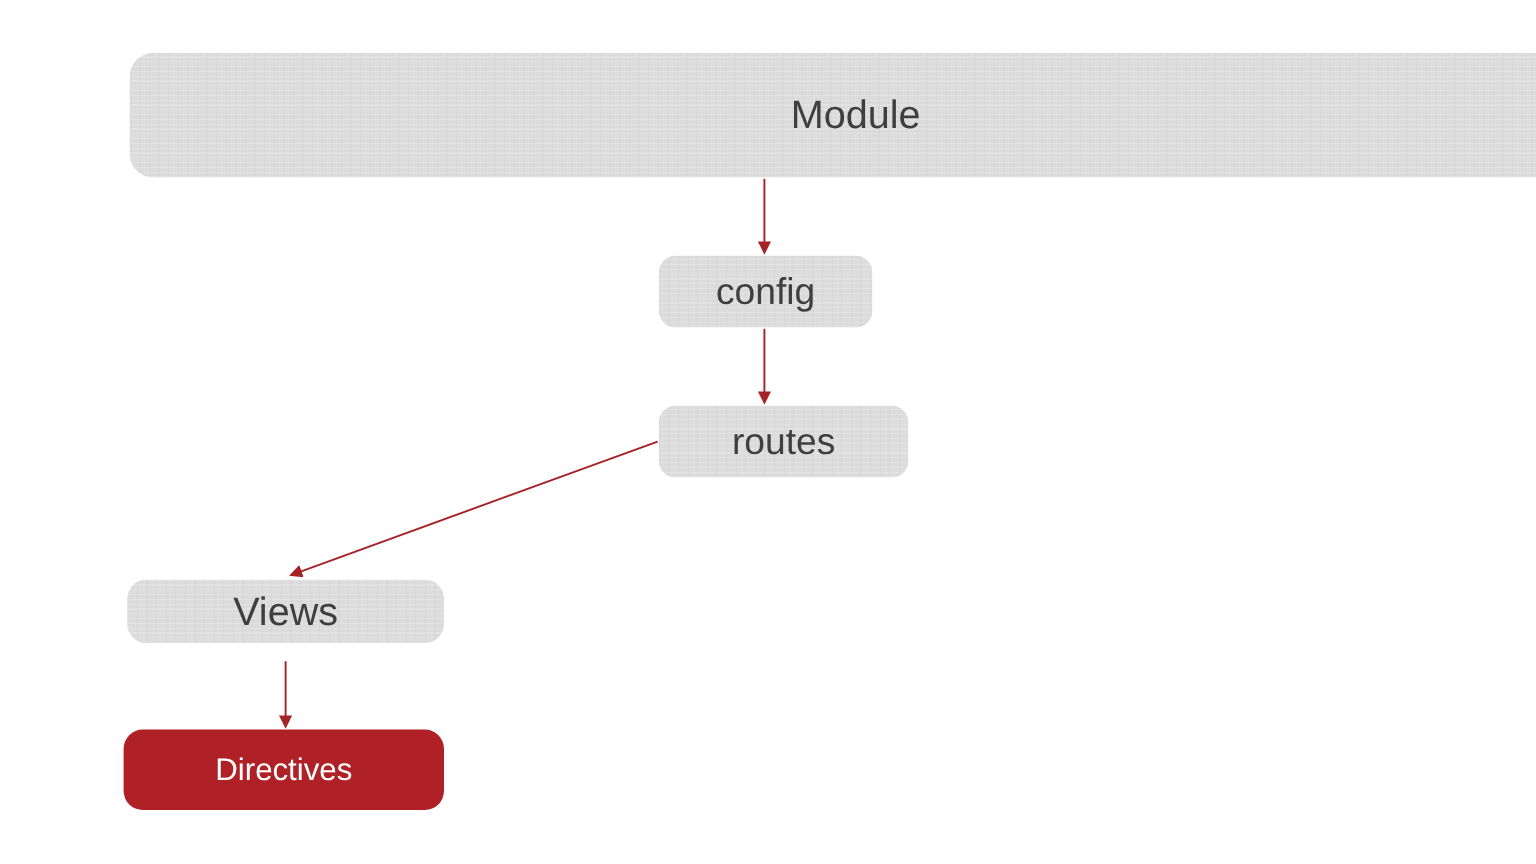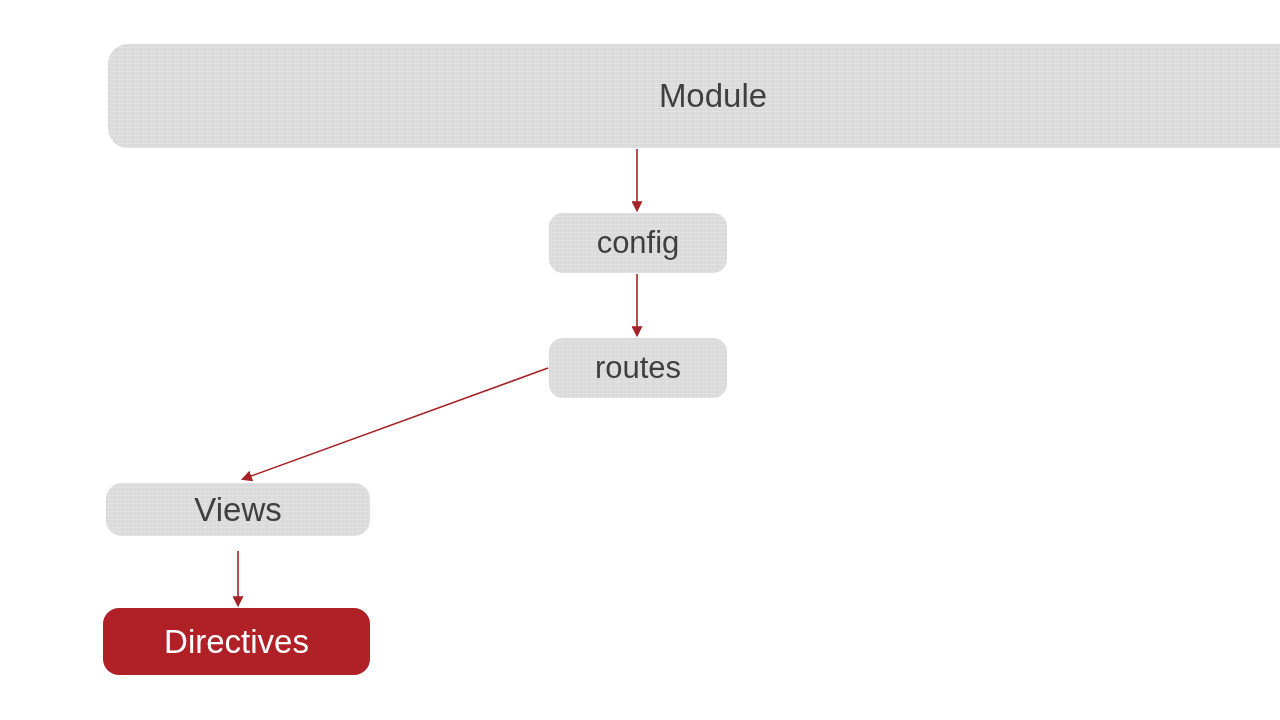--- a/index.html
+++ b/index.html
@@ -48,35 +48,35 @@
     line-height: 46px;
   }
   .node-config {
     left: 549px; top: 213px;
     width: 178px; height: 60px;
     border-radius: 14px;
     font-size: 31px;
   }
   .node-routes {
     left: 549px; top: 338px;
-    width: 178px; height: 60px;
+    width: 208px; height: 60px;
     border-radius: 14px;
     font-size: 31px;
   }
   .node-views {
     left: 106px; top: 483px;
     width: 264px; height: 53px;
     border-radius: 16px;
     font-size: 33px;
   }
   .node-directives {
     left: 103px; top: 608px;
     width: 267px; height: 67px;
     border-radius: 16px;
-    font-size: 33px;
+    font-size: 26px;
     background-image: none; 
   }
 </style>
 </head>
 <body>
 
 <div class="canvas" style="background: rgb(255, 255, 255);">
 
   <svg class="arrows" viewBox="0 0 1280 720" xmlns="http://www.w3.org/2000/svg">
     <defs>

